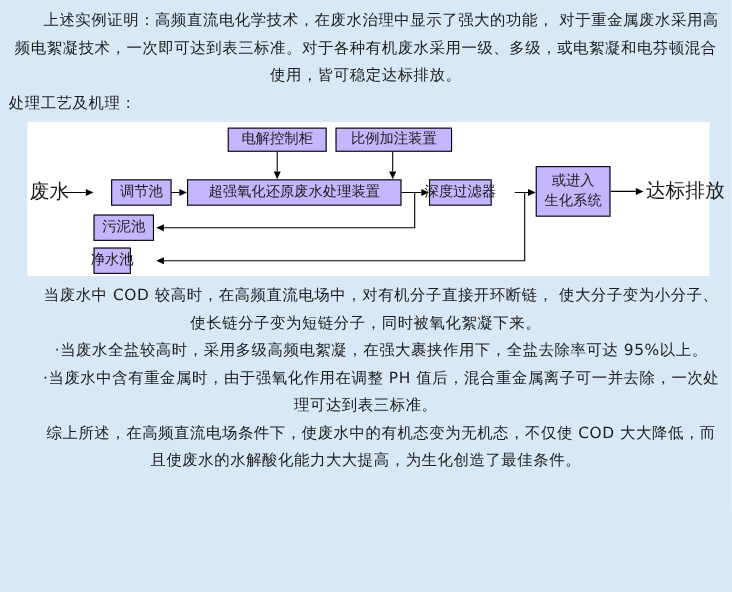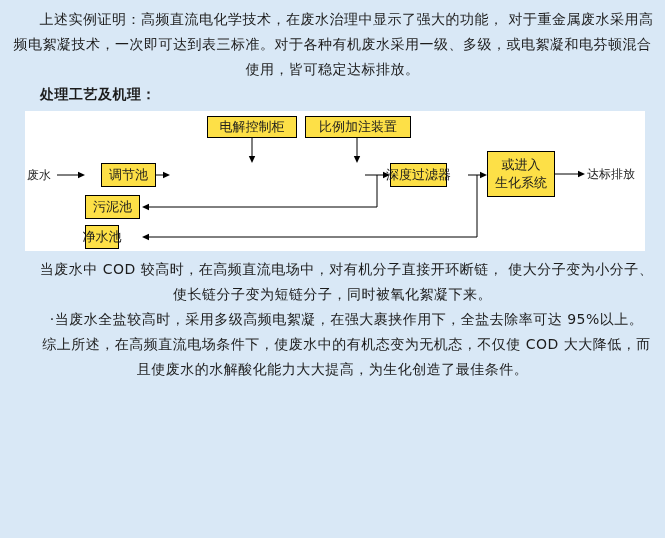--- a/index.html
+++ b/index.html
@@ -8,41 +8,41 @@
     width:665px; height:538px;
     background:#d9e8f6;
     font-family:"DejaVu Sans","Liberation Sans",sans-serif;
     font-size:14px; color:#1c1c1c;
     box-sizing:border-box;
     padding:7px 8px 0 8px;
     overflow:hidden;
   }
   .para { margin:0; line-height:25px; letter-spacing:0.5px; }
   .indent { text-indent:2em;text-align:center; }
-  .heading { font-weight:bold;margin-left:32px; }
+  .heading { font-weight:normal; }
   .diagram {
     position:relative;
     width:620px; height:140px;
     background:#ffffff;
     margin:4px 0 6px 17px;
   }
   .diagram svg { position:absolute; left:0; top:0; }
   .dbox {
     position:absolute;
     border:1px solid #000;
-    background:#fde047;
+    background:#c4b5fd;
     box-sizing:border-box;
     display:flex; align-items:center; justify-content:center;
     font-size:13px; letter-spacing:0; white-space:nowrap;
     line-height:1.35; text-align:center;
   }
   .dbox.two-line { flex-direction:column; }
   .dlabel {
     position:absolute;
-    font-size:12px; letter-spacing:0; white-space:nowrap;
+    font-size:18px; letter-spacing:0; white-space:nowrap;
     line-height:16px;
     text-align:center;
   }
 </style>
 </head>
 <body>
 
 <div class="page">
 
   <p class="para indent">上述实例证明：高频直流电化学技术，在废水治理中显示了强大的功能， 对于重金属废水采用高频电絮凝技术，一次即可达到表三标准。对于各种有机废水采用一级、多级，或电絮凝和电芬顿混合使用，皆可稳定达标排放。</p>
@@ -80,28 +80,30 @@
     <div class="dbox" style="left:182px;top:5px;width:90px;height:22px">电解控制柜</div>
 
     <div class="dbox" style="left:280px;top:5px;width:106px;height:22px">比例加注装置</div>
 
     <div class="dbox" style="left:76px;top:52px;width:55px;height:24px">调节池</div>
 
     <div class="dbox" style="left:60px;top:84px;width:55px;height:24px">污泥池</div>
 
     <div class="dbox" style="left:60px;top:114px;width:34px;height:24px">净水池</div>
 
+    <div class="dbox" style="left:145px;top:52px;width:195px;height:24px">超强氧化还原废水处理装置</div>
 
     <div class="dbox" style="left:365px;top:52px;width:57px;height:24px">深度过滤器</div>
 
     <div class="dbox two-line" style="left:462px;top:40px;width:68px;height:46px">
       <span>或进入</span>
       <span>生化系统</span>
     </div>
 
     <div class="dlabel" style="left:562px;top:55px">达标排放</div>
   </div>
 
   <p class="para indent">当废水中 COD 较高时，在高频直流电场中，对有机分子直接开环断链， 使大分子变为小分子、使长链分子变为短链分子，同时被氧化絮凝下来。</p>
   <p class="para indent">·当废水全盐较高时，采用多级高频电絮凝，在强大裹挟作用下，全盐去除率可达 95%以上。</p>
+  <p class="para indent">·当废水中含有重金属时，由于强氧化作用在调整 PH 值后，混合重金属离子可一并去除，一次处理可达到表三标准。</p>
   <p class="para indent">综上所述，在高频直流电场条件下，使废水中的有机态变为无机态，不仅使 COD 大大降低，而且使废水的水解酸化能力大大提高，为生化创造了最佳条件。</p>
 
 </div>
 
 </body></html>

